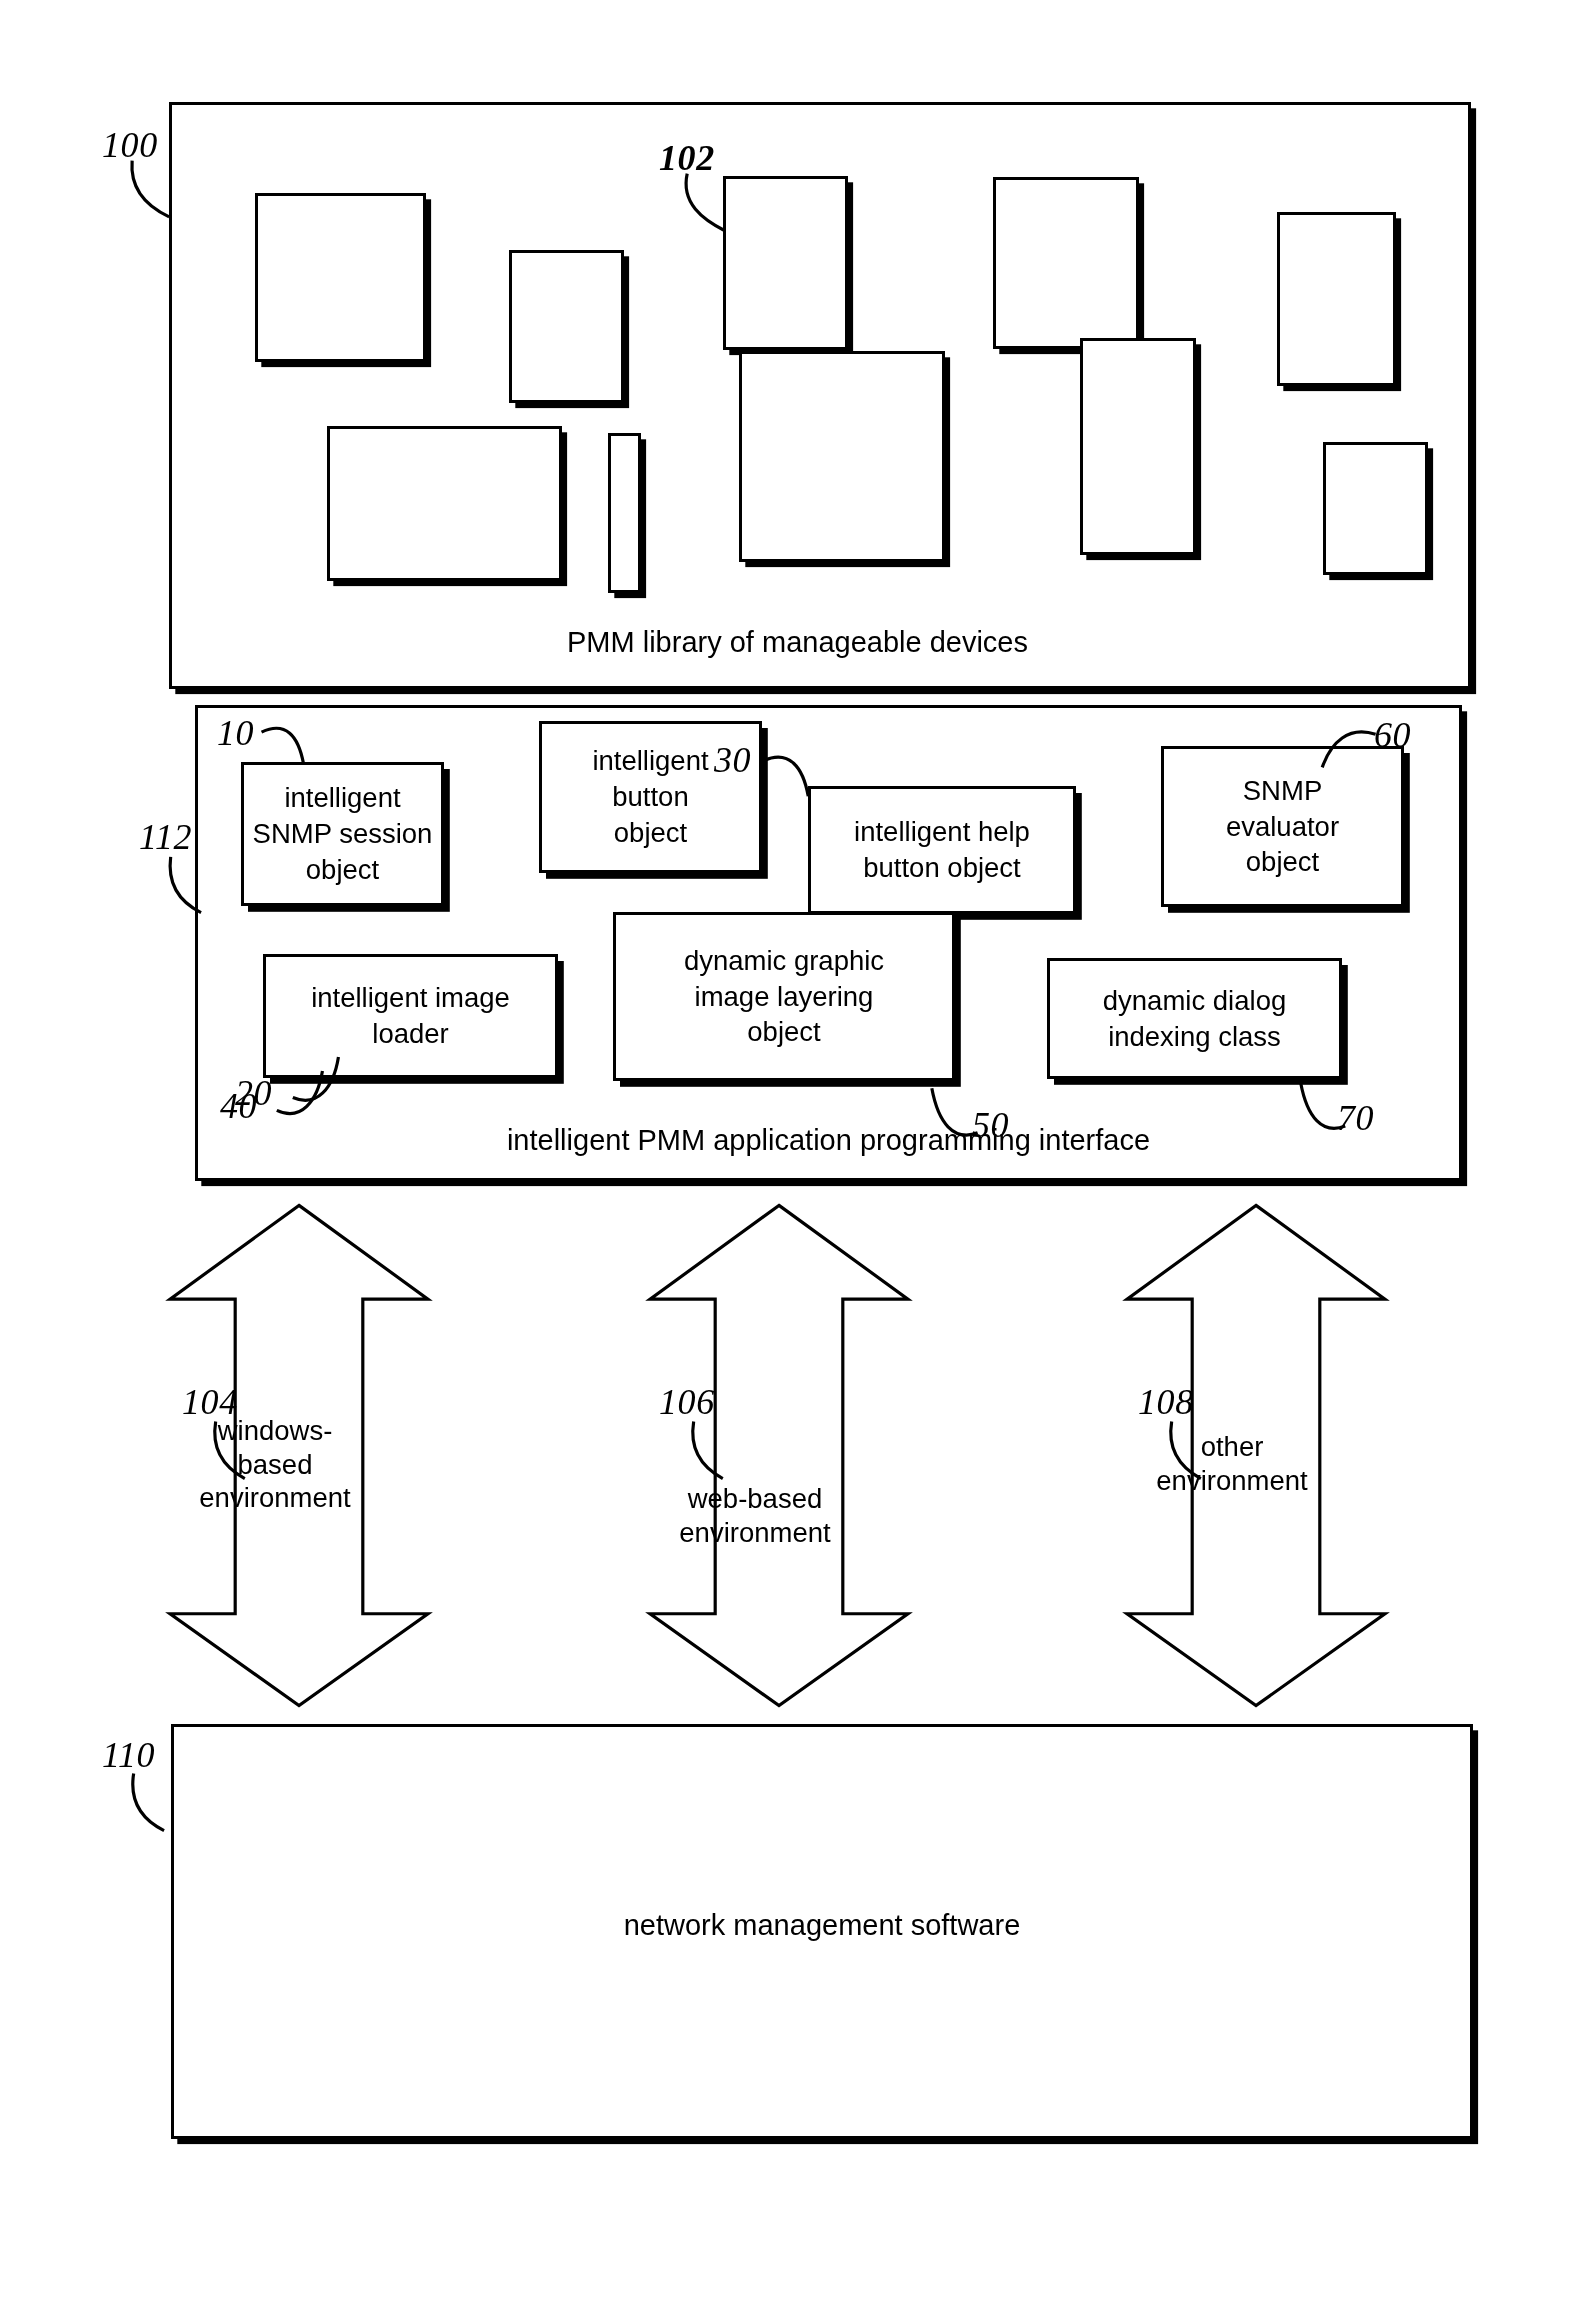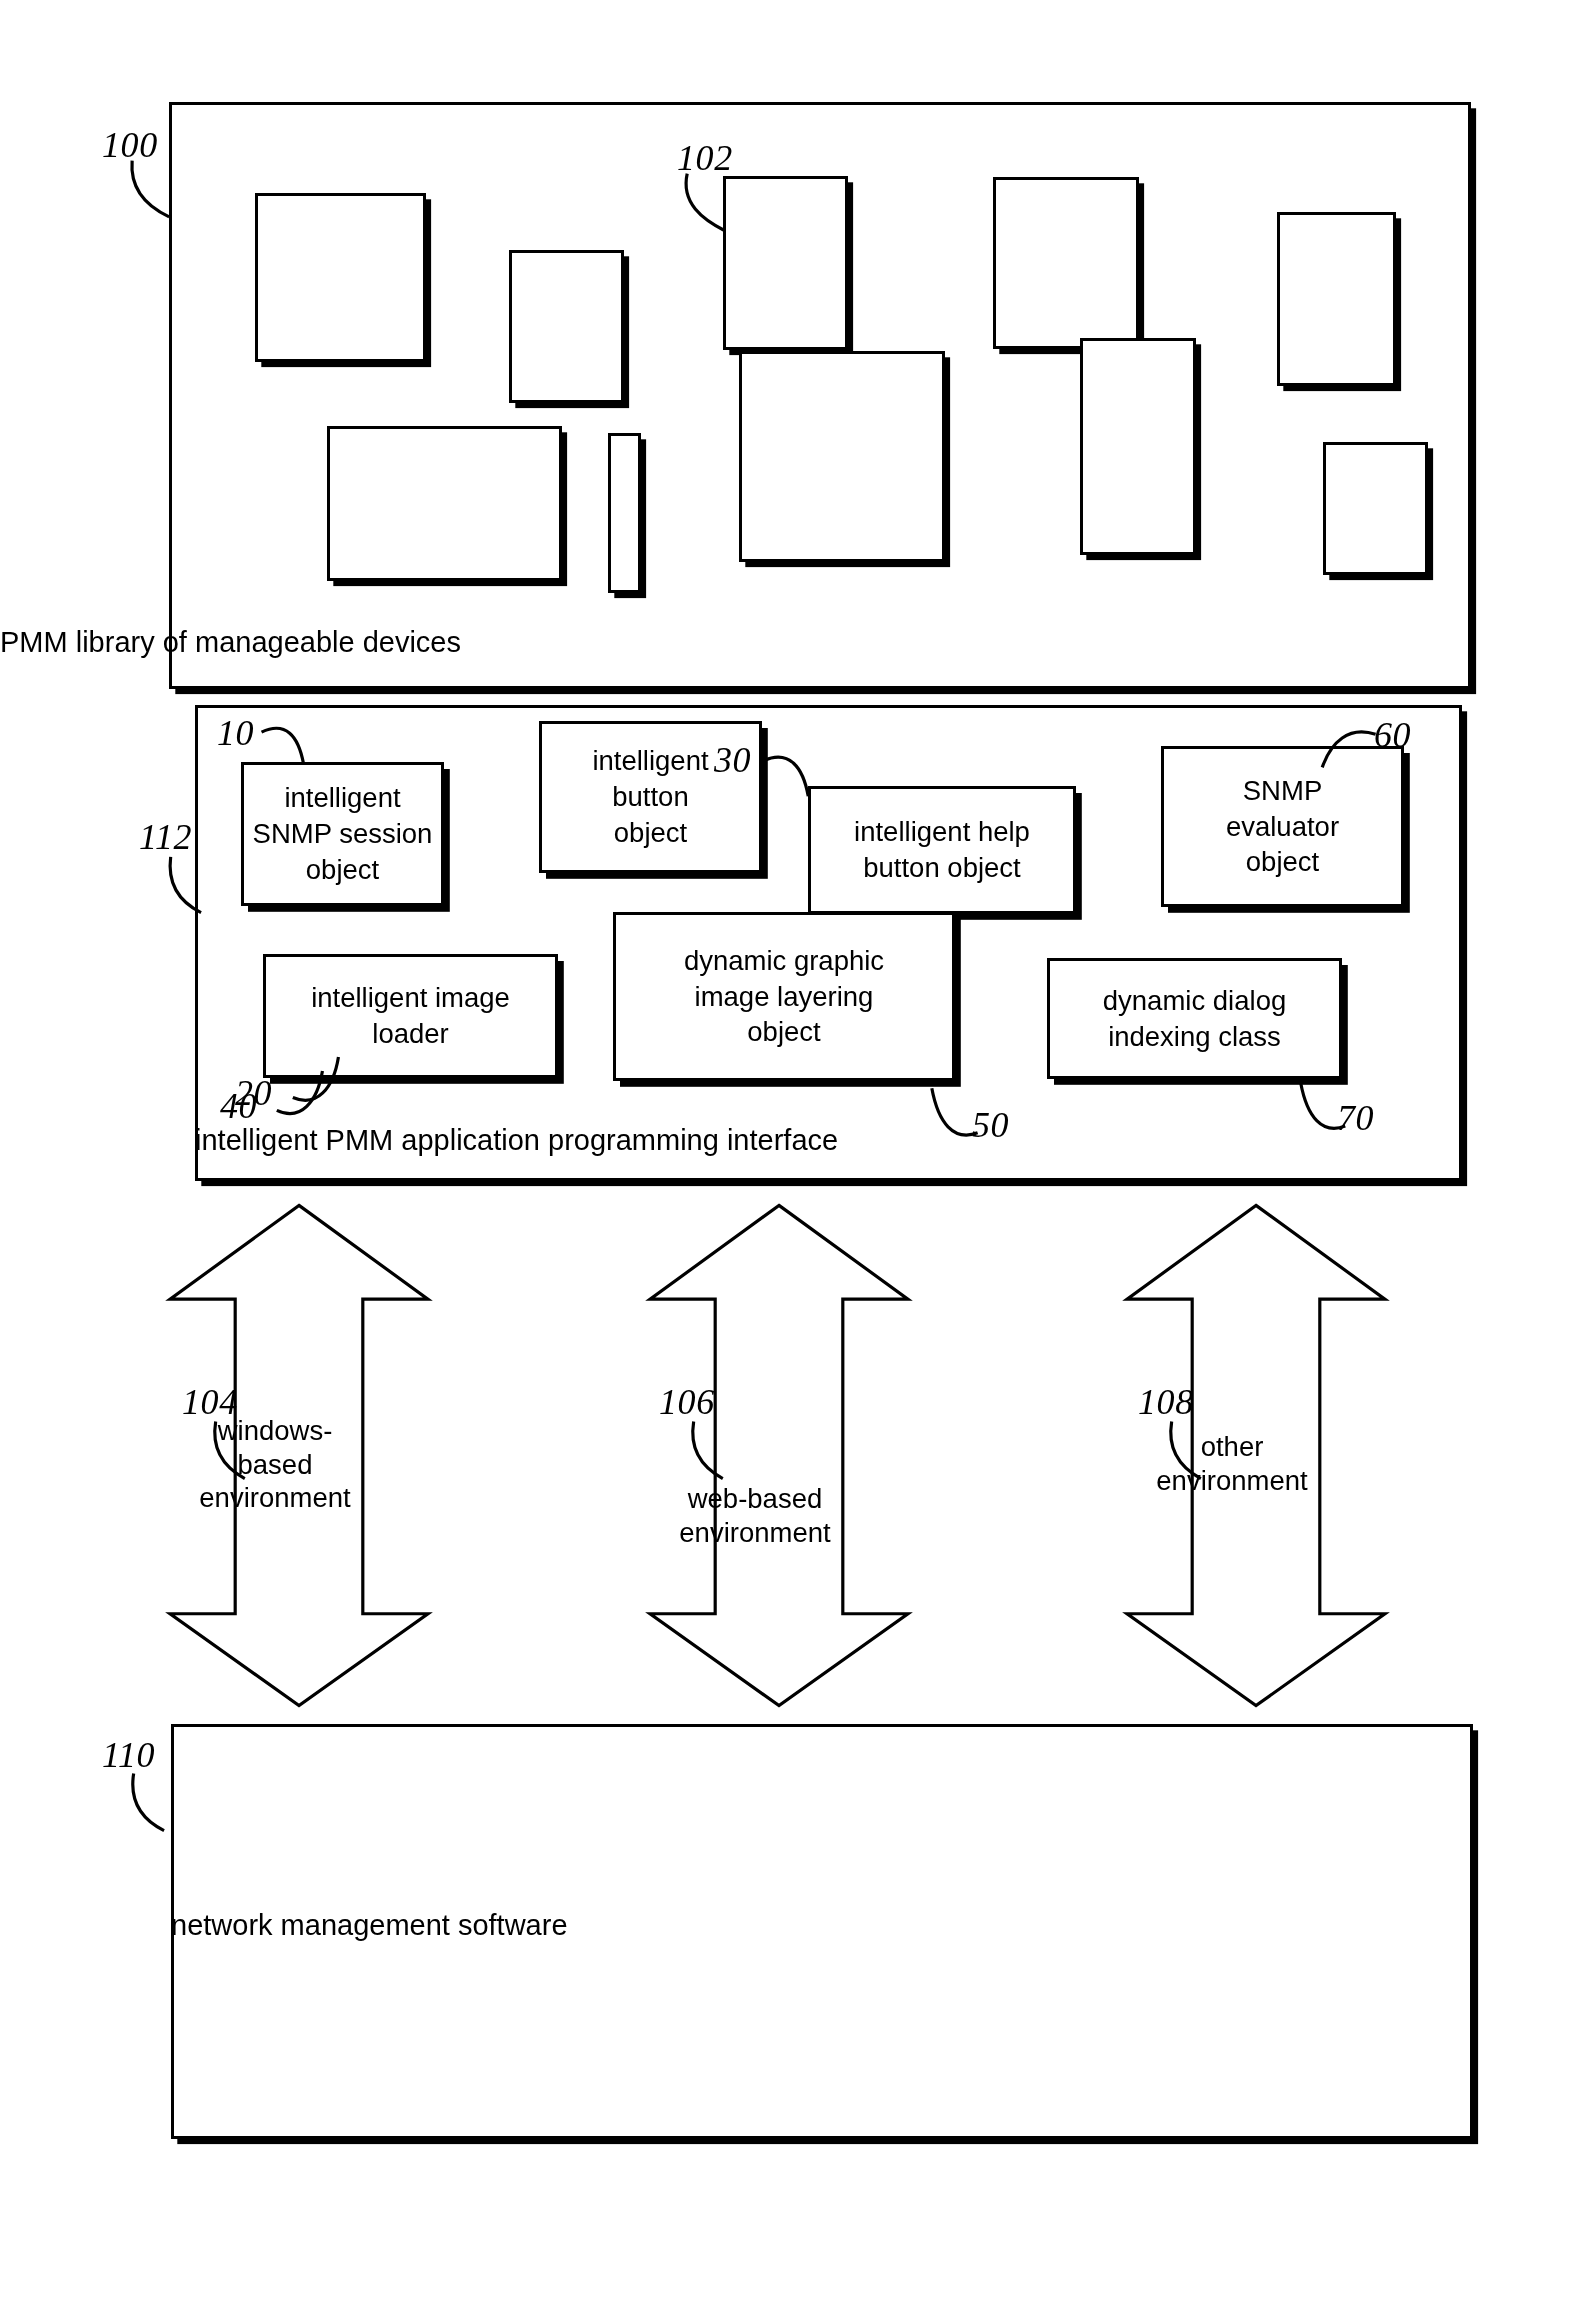--- a/index.html
+++ b/index.html
@@ -52,20 +52,21 @@
     line-height: 1.30;
     font-size: 27.5px;
     padding: 2.6px 6.4px;
   }
 
   
   .caption {
     position: absolute;
     font-size: 29px;
     white-space: nowrap;
+    text-align: center;
   }
 
   
   .ref {
     position: absolute;
     font-family: "Liberation Serif", serif;
     font-style: italic;
     font-size: 36px;
     letter-spacing: 0.6px;
     white-space: nowrap;
@@ -117,21 +118,21 @@
   <div class="device" style="left:1080px; top:338px; width:116px; height:217px;"></div>
   <div class="device" style="left:1323px; top:442px; width:105px; height:133px;"></div>
 
   <div class="caption" style="left:0; top:626px; width:1595px;">PMM library of manageable devices</div>
 
   <div class="ref" style="left:102px; top:124px;">100</div>
   <svg class="leader" style="left:118px; top:153px; width:64px; height:83px;" viewBox="0 0 100 130">
     <path d="M 22 12 C 18 62, 50 86, 80 100"></path>
   </svg>
 
-  <div class="ref" style="left:677px; top:137px;">102</div>
+  <div class="ref" style="left:659px; top:137px;font-weight:bold;">102</div>
   <svg class="leader" style="left:677px; top:167px; width:70px; height:77px;" viewBox="0 0 110 120">
     <path d="M 16 10 C 6 56, 40 82, 76 100"></path>
   </svg>
 
   <div class="panel" id="api-panel" style="left:195px; top:705px; width:1267px; height:476px;">
   </div>
 
   <div class="objbox" style="left:241px;  top:762px; width:203px; height:144px;">
     <span>intelligent<br>SNMP session<br>object</span>
   </div>

